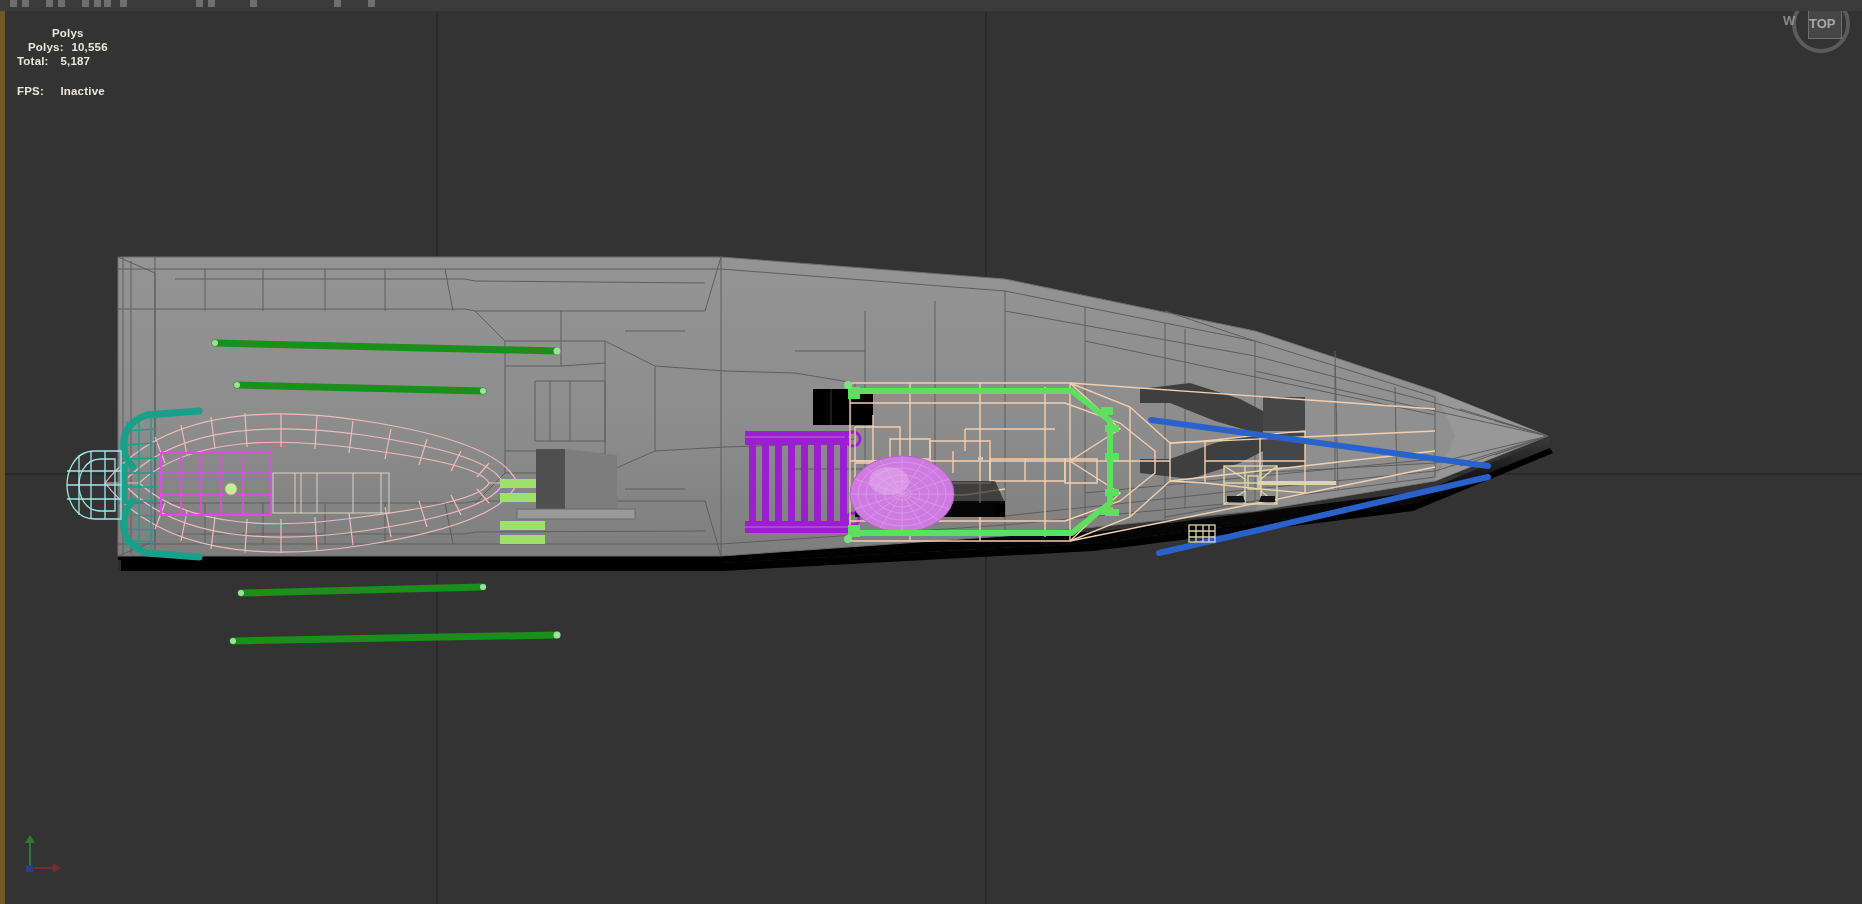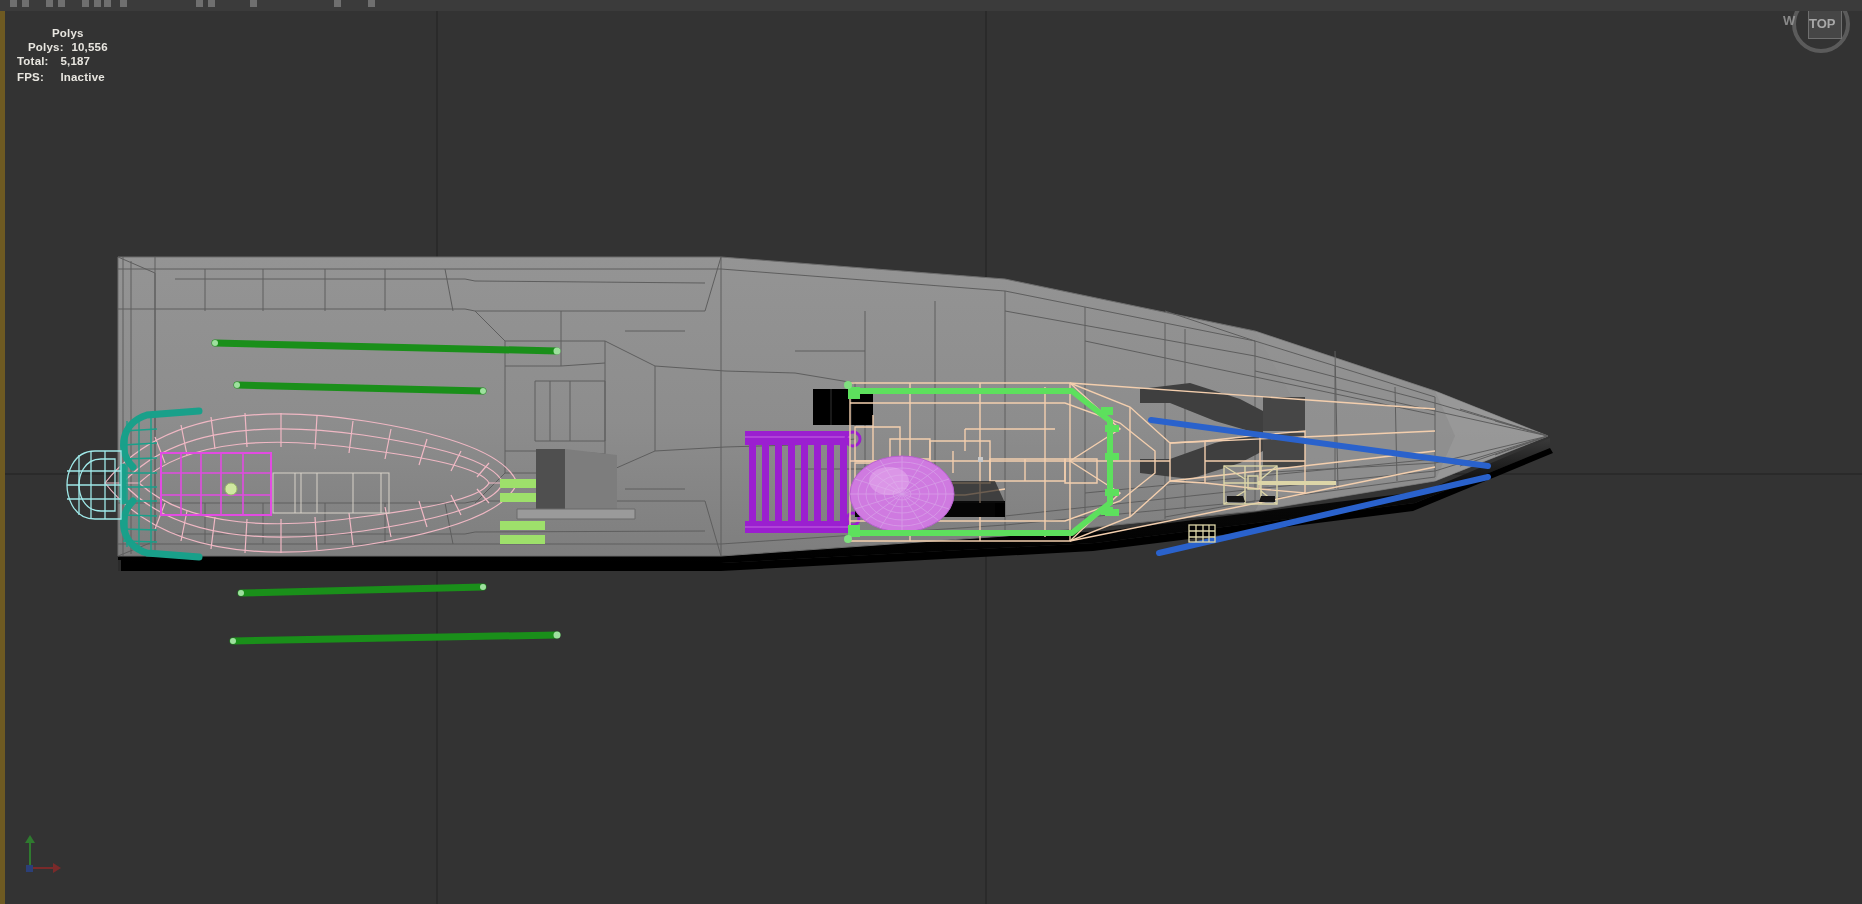--- a/index.html
+++ b/index.html
@@ -21,21 +21,21 @@
   .gridline.v{width:2px;height:893px;top:0;}
   .gridline.h{height:2px;width:1857px;left:0;}
 
   
   #stats{position:absolute;left:5px;top:12px;color:#e8e6e0;font-size:11.5px;font-weight:bold;letter-spacing:.2px;}
   #stats .row{position:absolute;white-space:nowrap;}
   #stats .lbl{display:inline-block;width:40px;}
   .st-total{left:42px;top:4px;}
   .st-polys{left:7px;top:18px;margin-left:11px;}
   .st-verts{left:7px;top:32px;}
-  .st-fps{left:7px;top:48px;}
+  .st-fps{left:7px;top:62px;}
 
   
   #viewcube{position:absolute;right:2px;top:-26px;width:78px;height:78px;}
   #viewcube .ring{position:absolute;left:10px;top:10px;width:58px;height:58px;border-radius:50%;border:4px solid #6a6a6a;box-sizing:border-box;opacity:.75;}
   #viewcube .face{position:absolute;left:26px;top:22px;width:34px;height:32px;background:#4a4a4a;border:1px solid #7a7a7a;box-sizing:border-box;
                   color:#bdbdbd;font-size:13px;text-align:left;line-height:32px;opacity:.85;font-weight:bold;}
   #viewcube .w{position:absolute;left:1px;top:28px;color:#9e9e9e;font-size:13px;font-weight:bold;opacity:.8;}
 
   
   #gizmo{position:absolute;left:17px;bottom:28px;width:44px;height:44px;}

